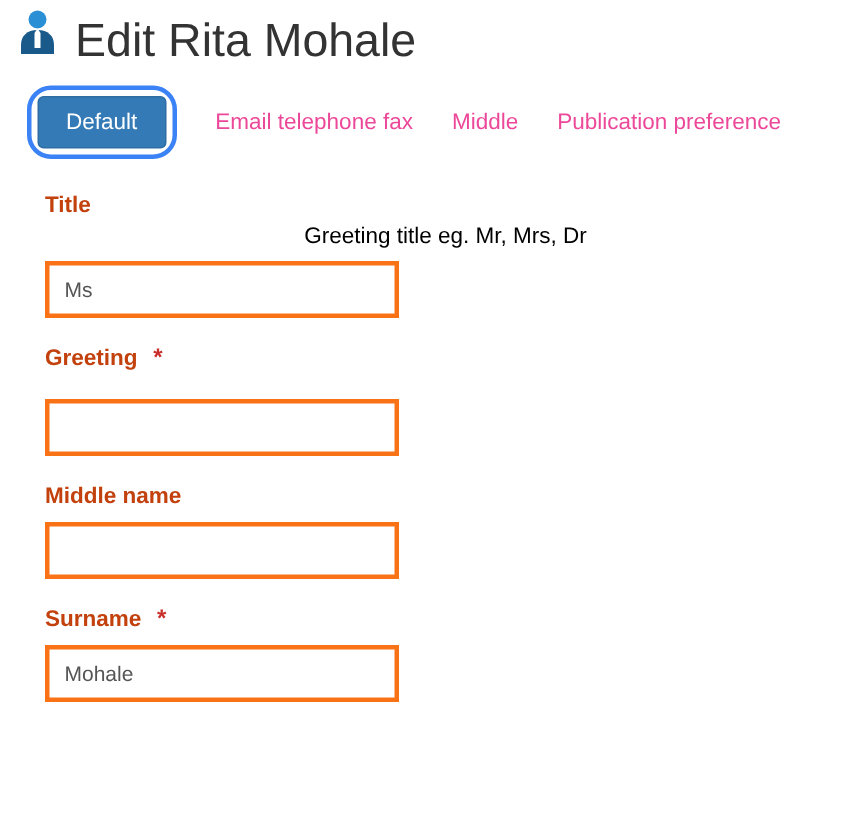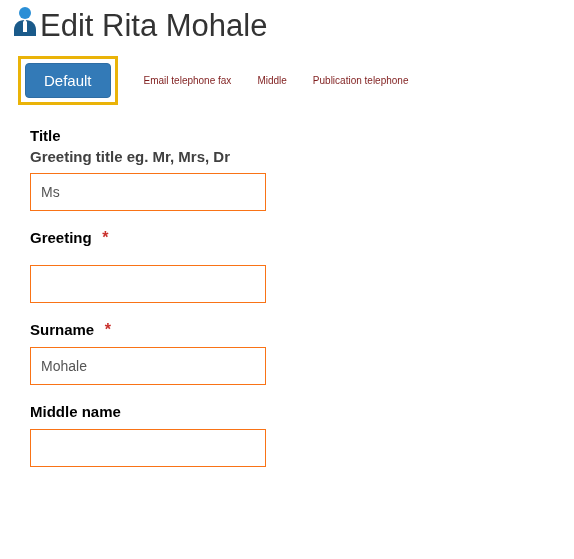--- a/index.html
+++ b/index.html
@@ -6,82 +6,83 @@
     body {
       font-family: "Helvetica Neue", Helvetica, Arial, sans-serif;
       background: #fff;
       padding: 6px 10px;
       width: 574px;
       color: #333;
     }
     .header {
       display: flex;
       align-items: center;
-      gap: 0;
+      gap: 10px;
       margin-bottom: 10px;
     }
     .header h1 {
       font-size: 31px;
       font-weight: 400;
       color: #333;
     }
     .person-icon svg { width: 30px; height: 36px; }
     .tabs {
       display: flex;
       align-items: center;
       gap: 26px;
       margin-bottom: 22px;
       padding-left: 8px;
     }
     .highlight-box {
-      border: 3px solid #eab308;
-      border-radius: 0;
+      border: 3px solid #3b82f6;
+      border-radius: 16px;
       padding: 4px;
       display: inline-flex;
     }
     .tab-button {
       background: #337ab7;
       color: #fff;
       border: 1px solid #2e6da4;
       border-radius: 4px;
       padding: 8px 18px;
       font-size: 15px;
       cursor: pointer;
     }
     .tab-link {
-      color: #7f1d1d;
-      font-size: 10px;
+      color: #ec4899;
+      font-size: 15px;
       cursor: pointer;
       text-decoration: none;
     }
     .form-section { padding-left: 20px; }
     .field { margin-bottom: 18px; }
     .field-label {
       font-weight: 700;
       font-size: 15px;
-      color: #000000;
+      color: #c2410c;
       display: block;
       margin-bottom: 4px;
     }
     .field-hint {
-      font-weight: 700;
+      font-weight: 400;
       font-size: 15px;
-      color: #404040;
+      color: #000000;
       display: block;
       margin-bottom: 8px;
+      text-align: center;
     }
     .req {
       color: #c9302c;
       margin-left: 6px;
       font-weight: 700;
     }
     .text-input {
       width: 236px;
       height: 38px;
-      border: 1px solid #f97316;
+      border: 3px solid #f97316;
       padding: 6px 10px;
       font-size: 14px;
       color: #555;
       background: #fff;
     }
     .label-row { margin-bottom: 8px; }
   </style>
 </head>
 <body>
 
@@ -96,21 +97,21 @@
   </span>
   <h1>Edit Rita Mohale</h1>
 </div>
 
 <div class="tabs">
   <span class="highlight-box">
     <button class="tab-button">Default</button>
   </span>
   <a class="tab-link">Email telephone fax</a>
   <a class="tab-link">Middle</a>
-  <a class="tab-link">Publication telephone</a>
+  <a class="tab-link">Publication preference</a>
 </div>
 
 <div class="form-section">
 
   <div class="field">
     <span class="field-label">Title</span>
     <span class="field-hint">Greeting title eg. Mr, Mrs, Dr</span>
     <input type="text" class="text-input" value="Ms" style="">
   </div>
 
@@ -120,26 +121,26 @@
       <span class="req">*</span>
     </div>
   </div>
 
   <div class="field">
     <input type="text" class="text-input" value="" style="">
   </div>
 
   <div class="field">
     <div class="label-row">
+      <span class="field-label" style="display:inline">Middle name</span>
+    </div>
+    <input type="text" class="text-input" value="" style="">
+  </div>
+
+  <div class="field">
+    <div class="label-row">
       <span class="field-label" style="display:inline">Surname</span>
       <span class="req">*</span>
     </div>
     <input type="text" class="text-input" value="Mohale" style="">
   </div>
 
-  <div class="field">
-    <div class="label-row">
-      <span class="field-label" style="display:inline">Middle name</span>
-    </div>
-    <input type="text" class="text-input" value="" style="">
-  </div>
-
 </div>
 
 </body></html>

